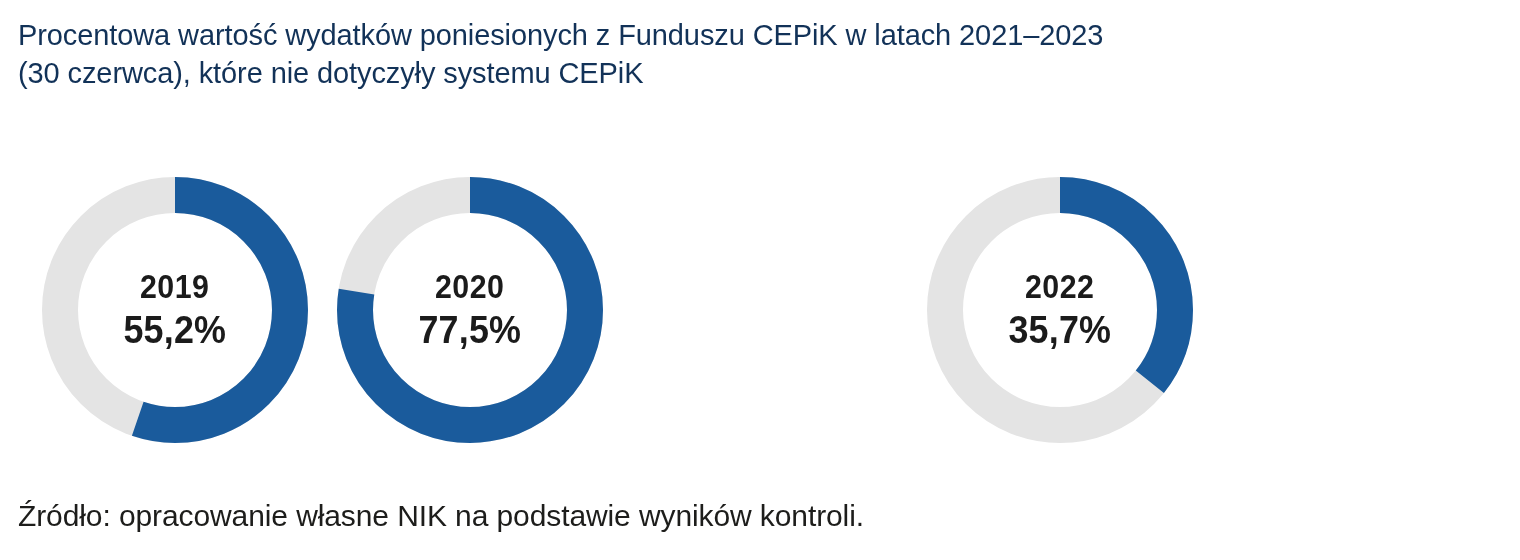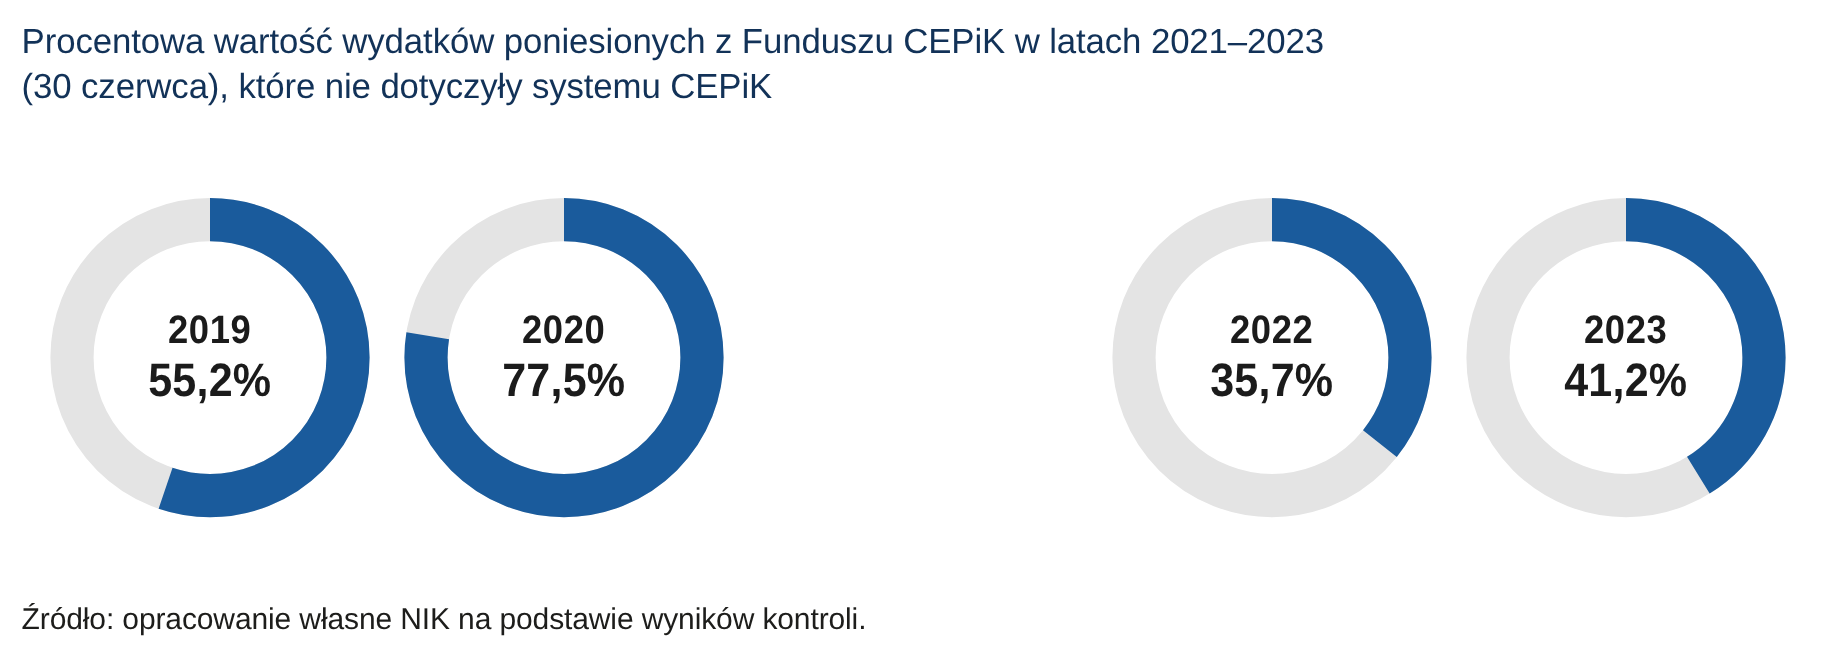--- a/index.html
+++ b/index.html
@@ -34,21 +34,21 @@
   
   #donut-row {
     position: absolute;
     left: 0;
     top: 160px;
     width: 1520px;
     height: 300px;
   }
   .donut {
     position: absolute;
-    top: 4px;
+    top: 16px;
     width: 268px;
     height: 268px;
   }
   .donut-svg {
     display: block;
     width: 268px;
     height: 268px;
   }
   .donut-center {
     position: absolute;
@@ -82,21 +82,21 @@
     margin-top: 2px;
   }
 
   
   #source-note {
     position: absolute;
     left: 18px;
     top: 500px;
     color: #1d1d1b;
     font-family: "Liberation Sans", "DejaVu Sans", sans-serif;
-    font-size: 25px;
+    font-size: 30px;
     font-weight: 400;
     line-height: 32px;
     letter-spacing: -0.1px;
   }
 </style>
 </head>
 <body>
 
 <div id="chart-title">Procentowa wartość wydatków poniesionych z Funduszu CEPiK w latach 2021–2023
 (30 czerwca), które nie dotyczyły systemu CEPiK</div>
@@ -125,25 +125,15 @@
     <div class="donut" style="left: 926px;">
       <svg class="donut-svg" viewBox="0 0 268 268">
         <circle cx="134" cy="134" r="115" fill="none" stroke="#e4e4e4" stroke-width="36"></circle>
         <circle cx="134" cy="134" r="115" fill="none" stroke="#1a5b9c" stroke-width="36" stroke-dasharray="257.96 464.61" transform="rotate(-90 134 134)"></circle>
       </svg>
       <div class="donut-center">
         <div class="donut-year">2022</div>
         <div class="donut-value">35,7%</div>
       </div>
     </div>
-    <div class="donut" style="left: 1221px;">
-      <svg class="donut-svg" viewBox="0 0 268 268">
-        <circle cx="134" cy="134" r="115" fill="none" stroke="#e4e4e4" stroke-width="36"></circle>
-        <circle cx="134" cy="134" r="115" fill="none" stroke="#1a5b9c" stroke-width="36" stroke-dasharray="297.70 424.87" transform="rotate(-90 134 134)"></circle>
-      </svg>
-      <div class="donut-center">
-        <div class="donut-year">2023</div>
-        <div class="donut-value">41,2%</div>
-      </div>
-    </div>
   </div>
 
 <div id="source-note">Źródło: opracowanie własne NIK na podstawie wyników kontroli.</div>
 
 </body></html>

